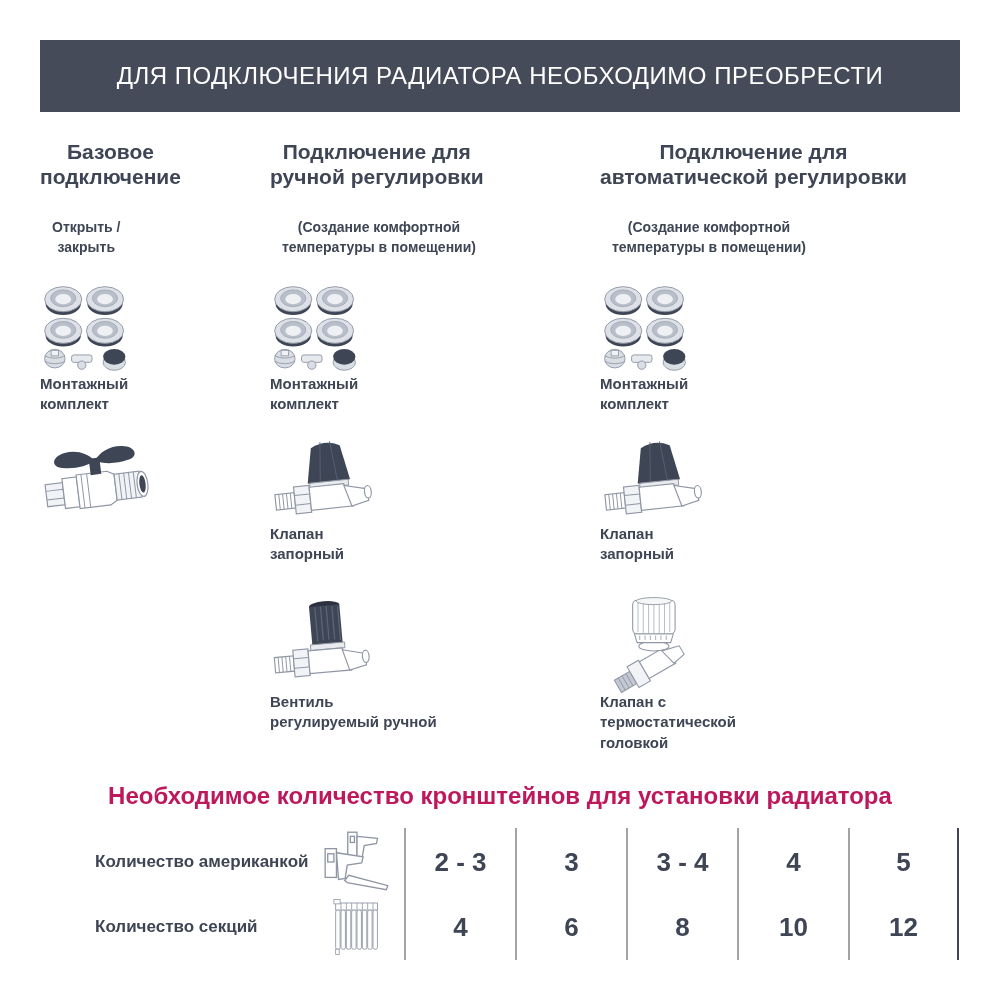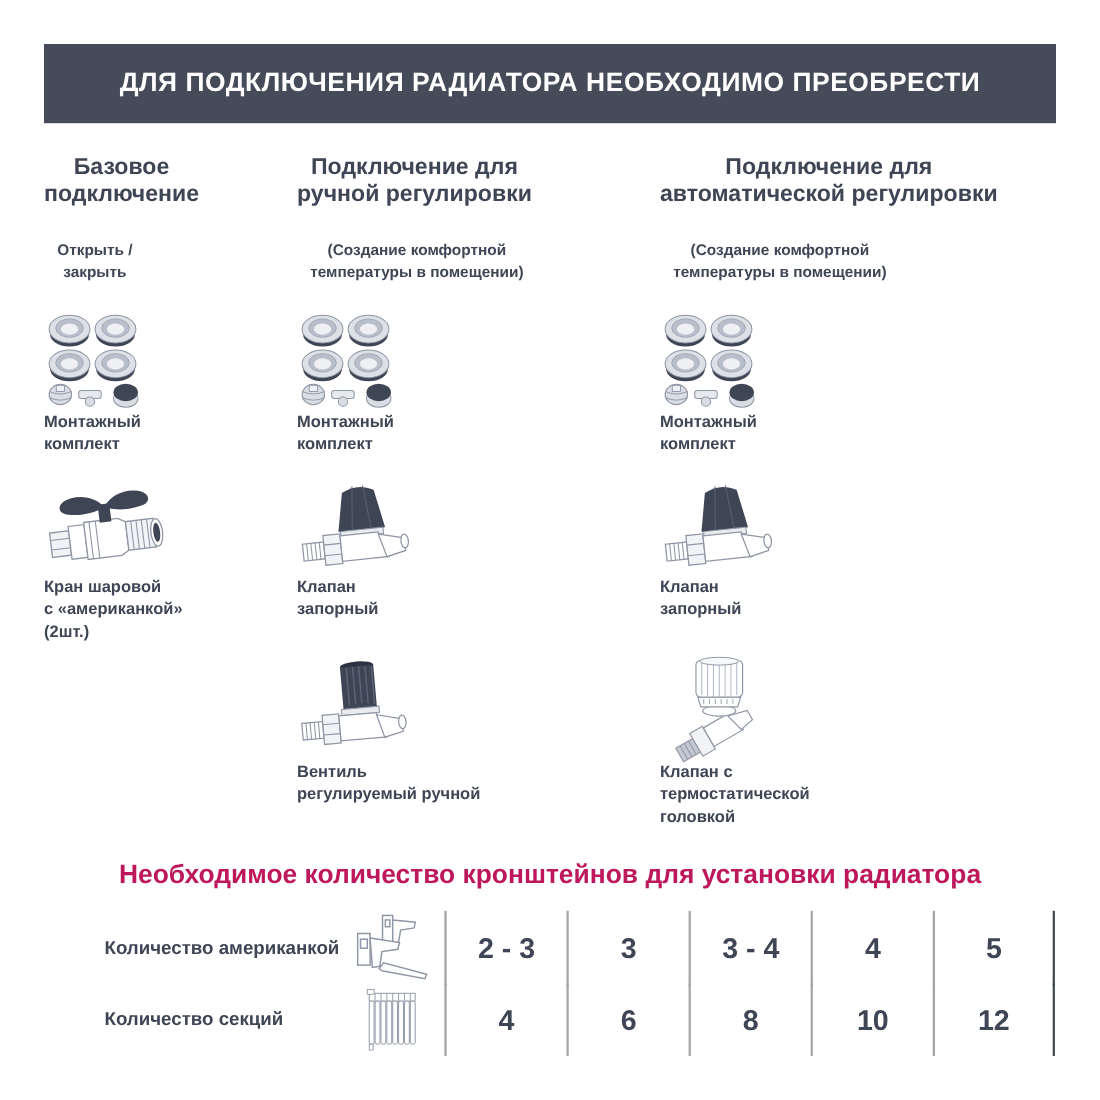--- a/index.html
+++ b/index.html
@@ -2,21 +2,21 @@
 <html lang="ru"><head>
 <meta charset="utf-8">
 <title>Radiator connection infographic</title>
 <style>
   html,body{margin:0;padding:0;background:#ffffff;}
   body{width:1000px;height:1000px;font-family:"Liberation Sans",sans-serif;color:#3E4554;}
   .page{box-sizing:border-box;width:1000px;height:1000px;padding:40px;background:#fff;}
 
   
   .banner{height:72px;background:#454B59;display:flex;align-items:center;justify-content:center;}
-  .banner h1{margin:0;color:#fff;font-size:24px;font-weight:bold;letter-spacing:.5px;white-space:nowrap;}
+  .banner h1{margin:0;color:#fff;font-size:24px;font-weight:normal;letter-spacing:.5px;white-space:nowrap;}
 
   
   .columns{display:grid;grid-template-columns:230px 330px 360px;margin-top:28px;}
   .col{display:flex;flex-direction:column;align-items:flex-start;}
   .col-title{margin:0;height:60px;font-size:21px;font-weight:bold;line-height:1.18;text-align:center;white-space:pre;}
   .col-sub{margin:12px;height:58px;padding-top:5px;box-sizing:border-box;font-size:14px;font-weight:bold;line-height:1.45;text-align:center;white-space:pre;}
   .itembox{display:flex;flex-direction:column;align-items:flex-start;}
   .w1{width:130px;} .w2{width:110px;} .w3{width:115px;}
   .slot-img-kit{height:92px;display:flex;align-items:center;}
   .slot-label-kit{height:56px;}
@@ -111,23 +111,20 @@
               <rect x="78" y="45" width="26" height="27" fill="#F1F3F6" stroke="#8F96A4" stroke-width="1.2"></rect>
               <path d="M83 45v27M88 45v27M93 45v27M98 45v27" stroke="#8F96A4" stroke-width="1" fill="none"></path>
               <ellipse cx="106" cy="58.5" rx="5.5" ry="13" fill="#FFFFFF" stroke="#8F96A4" stroke-width="1.2"></ellipse>
               <ellipse cx="106" cy="58.5" rx="3.2" ry="9" fill="#3E4554"></ellipse>
               <rect x="54" y="26" width="11" height="17" fill="#3E4554"></rect>
               <path d="M60 29C54 20 42 15 30 17C16 19 14 30 26 32C38 35 52 33 60 29Z" fill="#3E4554"></path>
               <path d="M60 29C66 20 78 15 90 17C104 19 106 30 94 32C82 35 68 33 60 29Z" fill="#3E4554"></path>
             </g>
           </svg>
         </div>
-        <p class="item-label slot-label-2">Кран шаровой
-с «американкой»
-(2шт.)</p>
       </div>
     </div>
 
     <div class="col">
       <h2 class="col-title">Подключение для
 ручной регулировки</h2>
       <p class="col-sub">(Создание комфортной
 температуры в помещении)</p>
       <div class="itembox w2">
         <div class="slot-img-kit">

